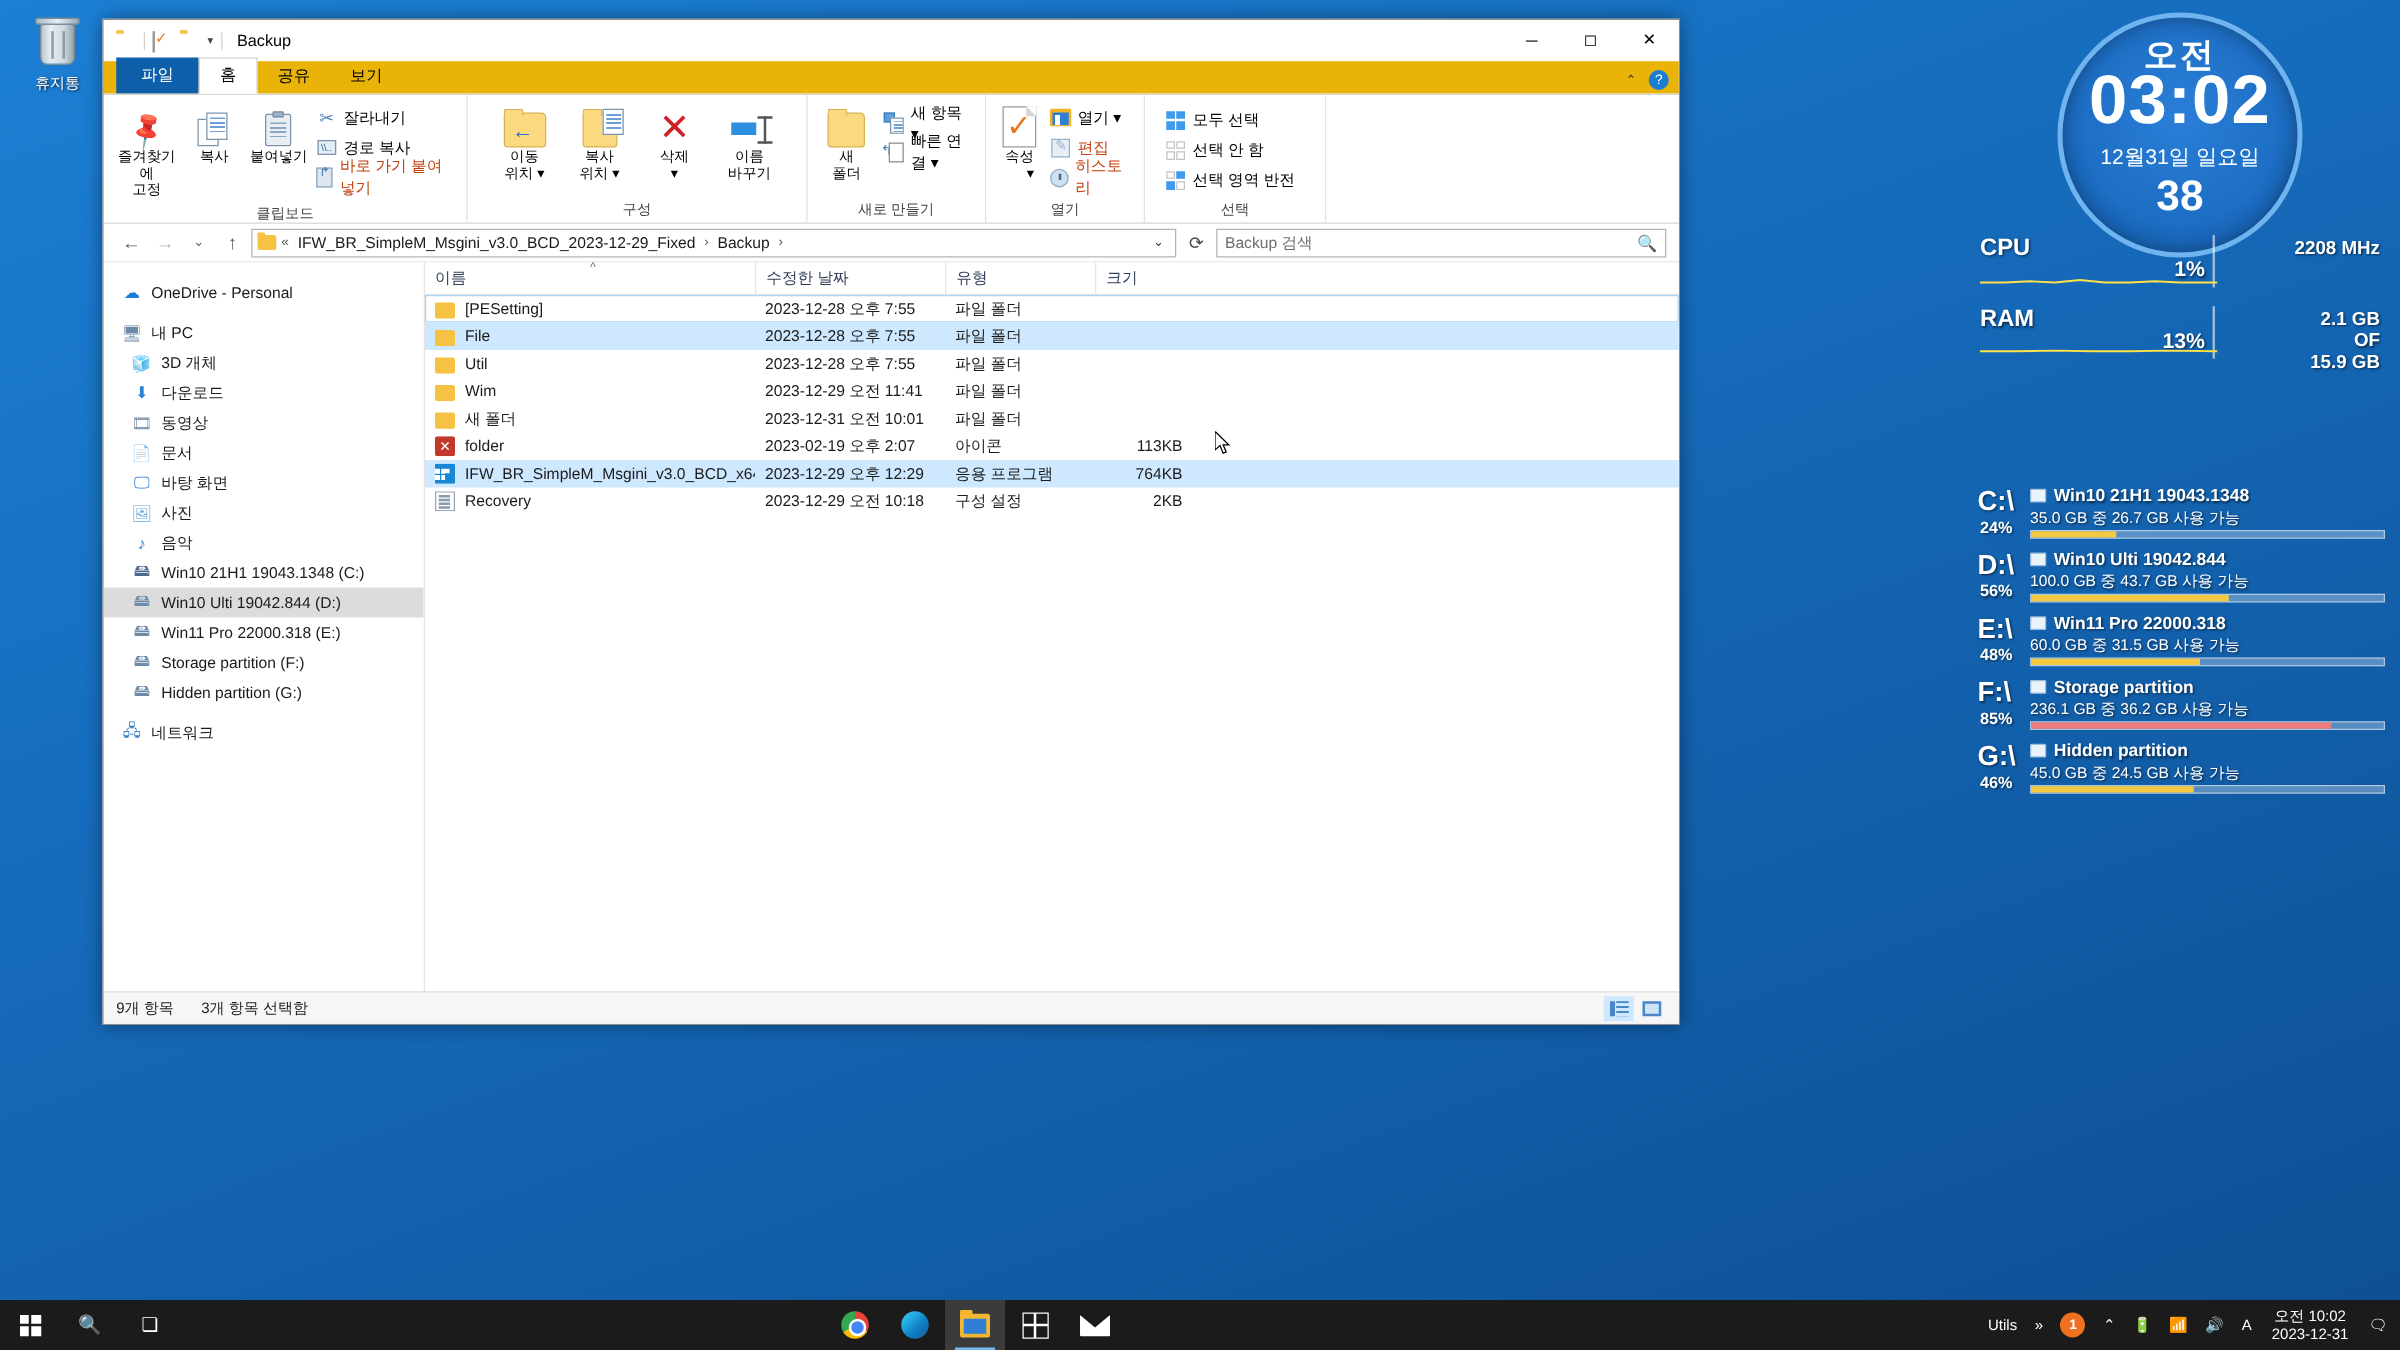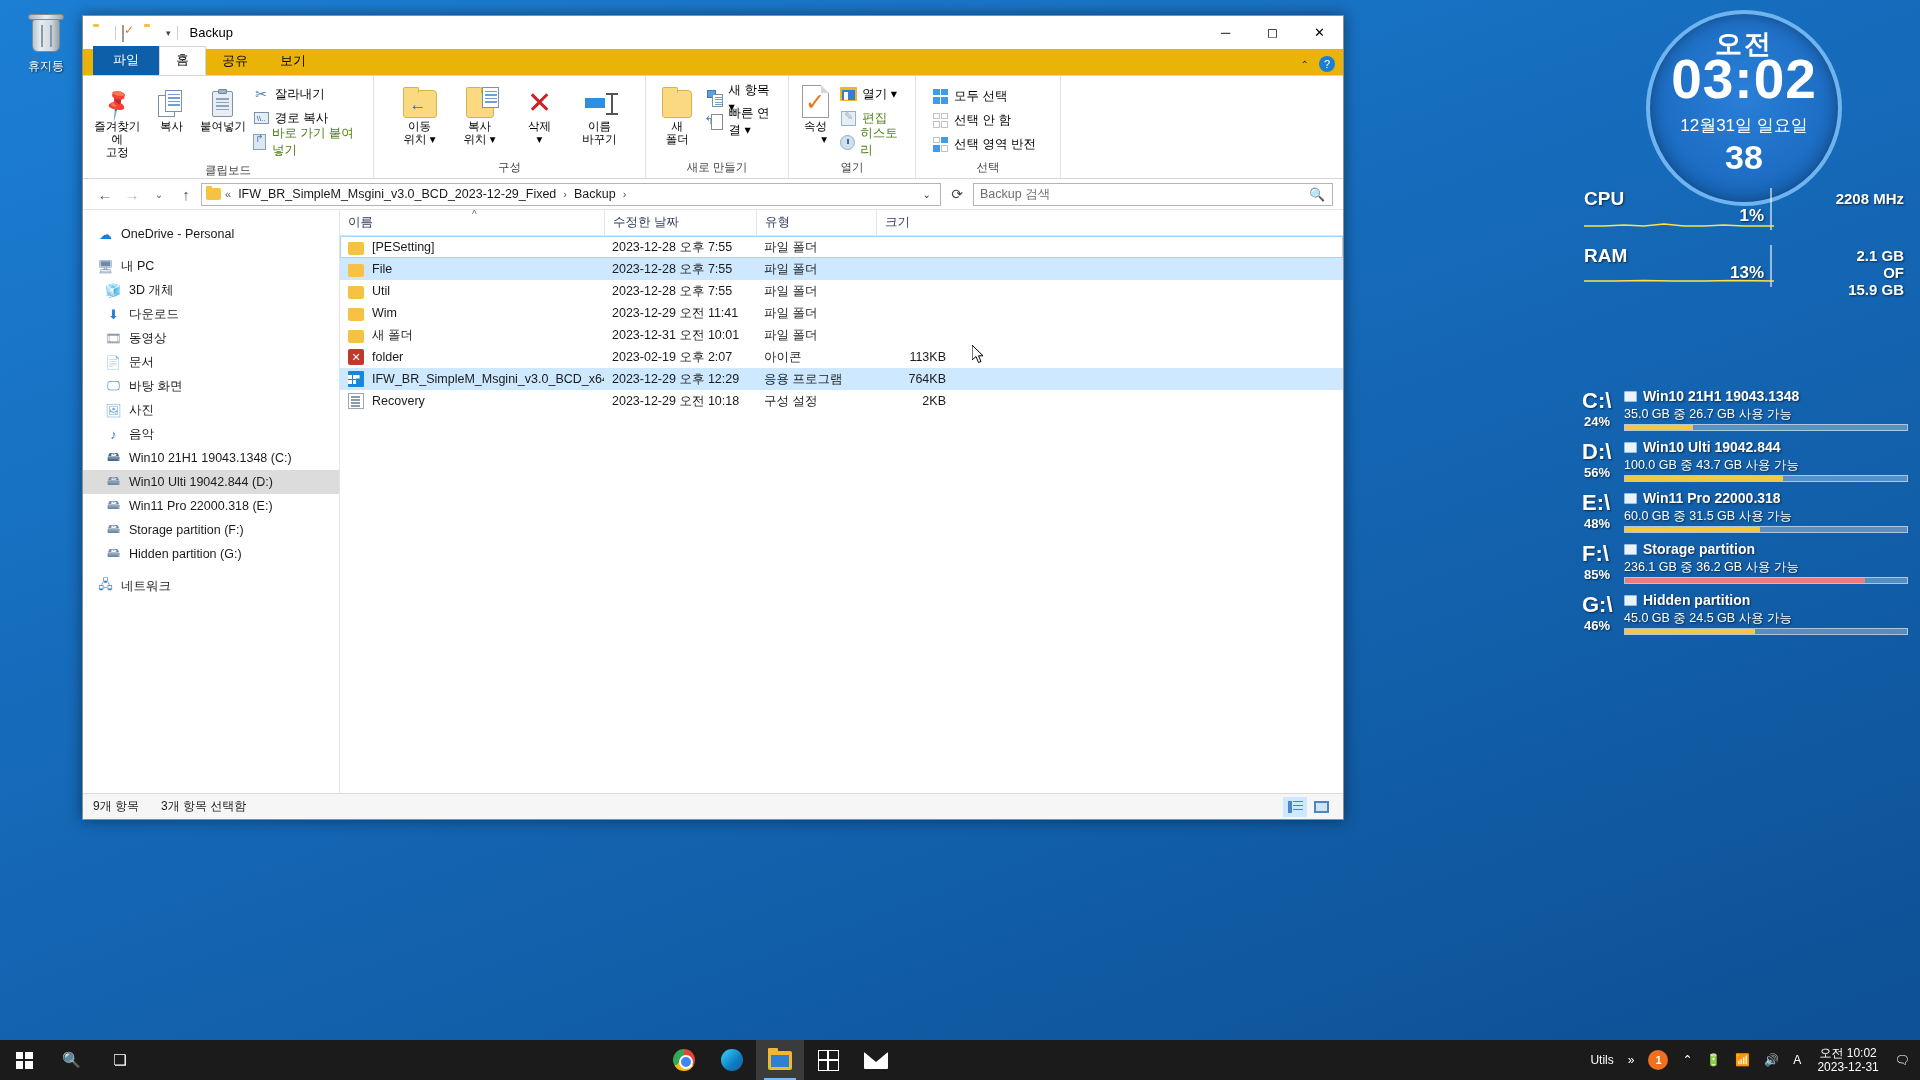--- a/index.html
+++ b/index.html
@@ -78,21 +78,21 @@
   .rgroup + .rgroup { border-left:1px solid #e2e2e2; }
   .rgroup .gcontent { display:flex; align-items:flex-start; padding:0 6px; flex:1; }
   .glabel { text-align:center; font-size:11.5px; color:#444; padding-bottom:3px; }
 
   .bigbtn { width:60px; display:flex; flex-direction:column; align-items:center; padding:4px 2px; }
   .bigbtn .bi { height:34px; display:flex; align-items:flex-end; justify-content:center; }
   .bigbtn .bt { font-size:11.5px; text-align:center; line-height:13px; color:#000; margin-top:2px; }
 
   .smallcol { display:flex; flex-direction:column; justify-content:center; padding:2px 0 0 2px; }
   .smallbtn { display:flex; align-items:center; gap:5px; padding:2px 6px 2px 2px; height:24px; font-size:12.5px; }
-  .smallbtn.dim { color:#4d7c0f; }
+  .smallbtn.dim { color:#c2410c; }
   .smallbtn .si { width:17px; height:17px; display:flex; align-items:center; justify-content:center; }
 
   
   .ic-pin { font-size:22px; color:#8aa4bd; transform:rotate(-35deg); }
   .ic-copy { position:relative; width:26px; height:28px; }
   .ic-copy .p1,.ic-copy .p2 {
     position:absolute; width:17px; height:22px; background:#fff; border:1px solid #7a93ab;
   }
   .ic-copy .p1 { left:0; top:5px; }
   .ic-copy .p2 { left:7px; top:0; }

